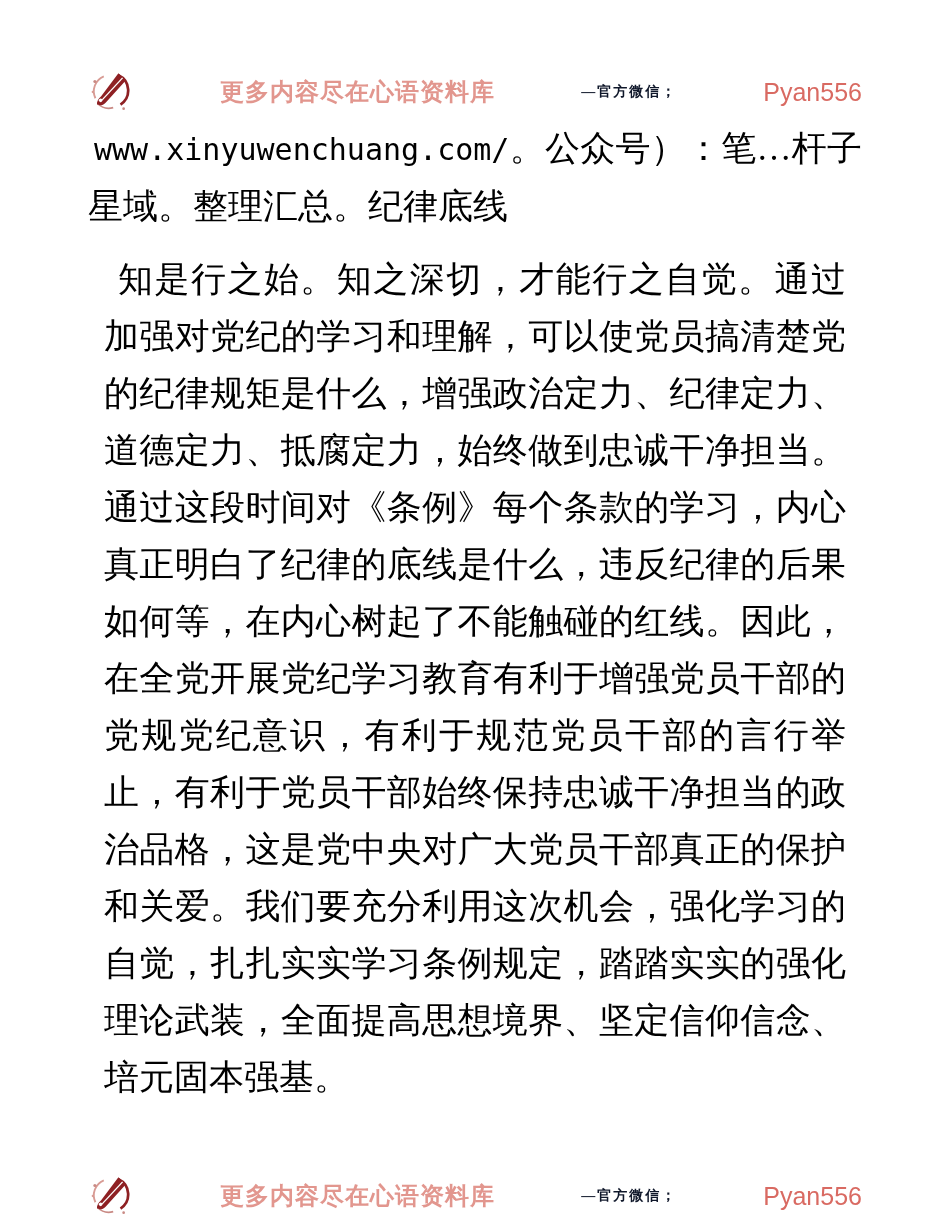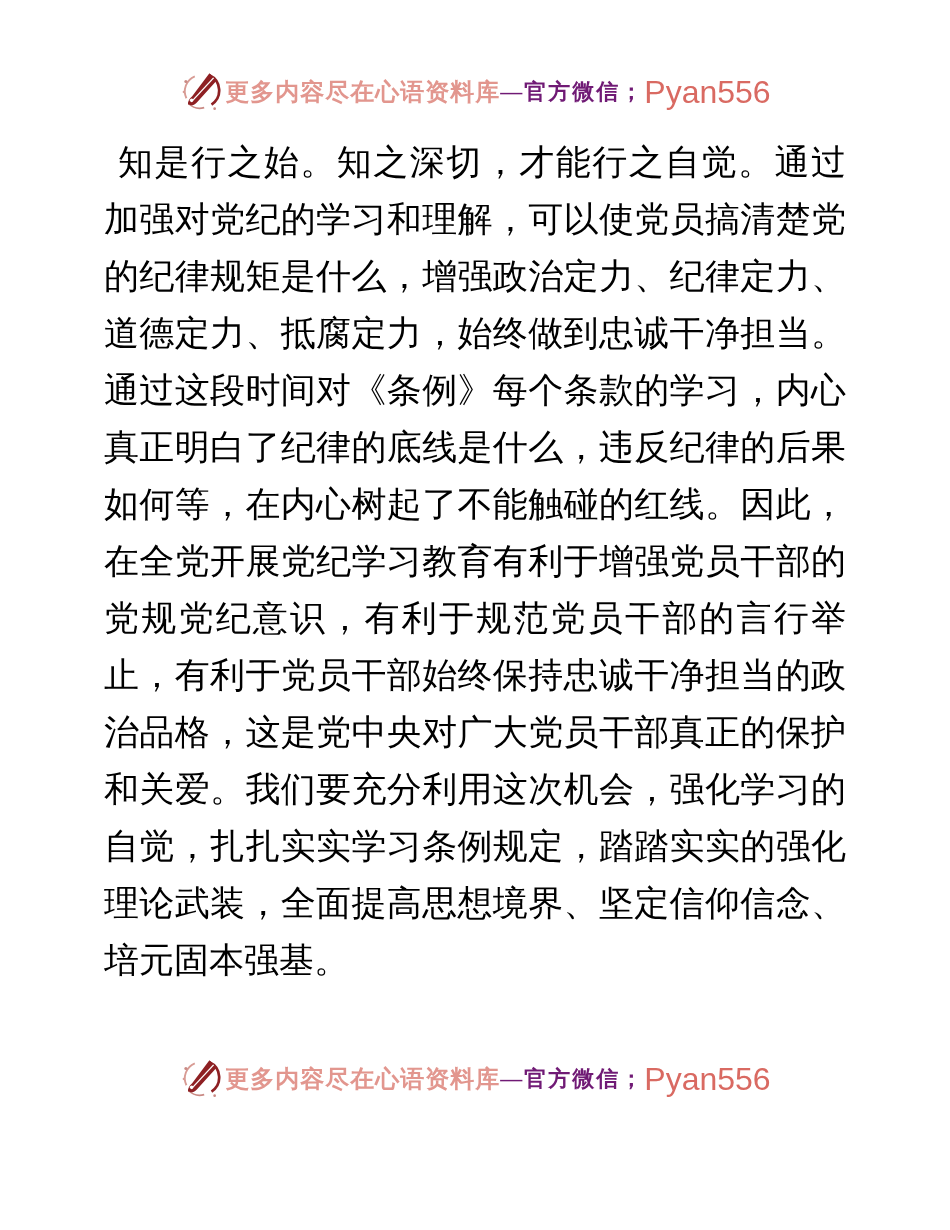--- a/index.html
+++ b/index.html
@@ -17,47 +17,47 @@
     padding: 66px 88px 0;
     overflow: hidden;
     font-family: "Liberation Serif", "DejaVu Serif", serif;
   }
 
   
   .brandbar {
     height: 52px;
     display: flex;
     align-items: center;
-    justify-content: center;
+    justify-content: space-between;
     white-space: nowrap;
     user-select: none;
   }
   .brandbar .logo {
     width: 42px;
     height: 46px;
     margin-right: 4px;
     flex: 0 0 auto;
   }
   .brand-site {
     font-family: "Liberation Serif", "DejaVu Serif", serif;
     font-size: 24px;
     font-weight: bold;
     color: #E2968E;
     letter-spacing: 1px;
   }
   .brand-sep {
     font-family: "Liberation Serif", "DejaVu Serif", serif;
-    font-size: 22px;
+    font-size: 14px;
     font-weight: bold;
-    color: #701a75;
+    color: #0f172a;
     letter-spacing: 2px;
   }
   .brand-id {
     font-family: "Liberation Sans", "DejaVu Sans", sans-serif;
-    font-size: 32px;
+    font-size: 25px;
     color: #D96A62;
     margin-left: 0;
   }
   .brandbar.header { margin-bottom: 2px; }
   .brandbar.footer { margin-top: 64px; }
 
   
   .doc-text {
     color: #000000;
     font-size: 35px;
@@ -98,20 +98,23 @@
 
       <circle cx="6.5" cy="12" r="1.5" fill="#C98A84"></circle>
       <circle cx="4.5" cy="22" r="1.1" fill="#D89B94"></circle>
       <circle cx="34" cy="38" r="1.3" fill="#C98A84"></circle>
     </svg>
     <span class="brand-site">更多内容尽在心语资料库</span>
     <span class="brand-sep">—官方微信；</span>
     <span class="brand-id">Pyan556</span>
   </div>
 
+  <p class="doc-text source-line">
+    <span class="url">www.xinyuwenchuang.com/</span><span>。公众号）：笔…杆子星域。整理汇总。纪律底线</span>
+  </p>
 
   <p class="doc-text body-para">知是行之始。知之深切，才能行之自觉。通过加强对党纪的学习和理解，可以使党员搞清楚党的纪律规矩是什么，增强政治定力、纪律定力、道德定力、抵腐定力，始终做到忠诚干净担当。通过这段时间对《条例》每个条款的学习，内心真正明白了纪律的底线是什么，违反纪律的后果如何等，在内心树起了不能触碰的红线。因此，在全党开展党纪学习教育有利于增强党员干部的党规党纪意识，有利于规范党员干部的言行举止，有利于党员干部始终保持忠诚干净担当的政治品格，这是党中央对广大党员干部真正的保护和关爱。我们要充分利用这次机会，强化学习的自觉，扎扎实实学习条例规定，踏踏实实的强化理论武装，全面提高思想境界、坚定信仰信念、培元固本强基。</p>
 
   <div class="brandbar footer">
     <svg class="logo" viewBox="0 0 40 44" aria-hidden="true">
       <path d="M 7 28 A 15.5 15.5 0 0 1 15 7" fill="none" stroke="#D89B94" stroke-width="1.8"></path>
       <path d="M 9 33 A 15.5 15.5 0 0 0 24 37" fill="none" stroke="#C98A84" stroke-width="1.6"></path>
       <path d="M 29 6 A 16 16 0 0 1 31 34" fill="none" stroke="#8E2023" stroke-width="2.6"></path>
       <path d="M 29 4 L 36 11 L 17 32 C 14 35.5 10 35 8.5 33.8 C 8.2 31.5 9.5 28.5 12.5 26 Z" fill="#8E2023"></path>
       <path d="M 33 8.5 L 13.5 29.5" stroke="#ffffff" stroke-width="1.3" fill="none"></path>

